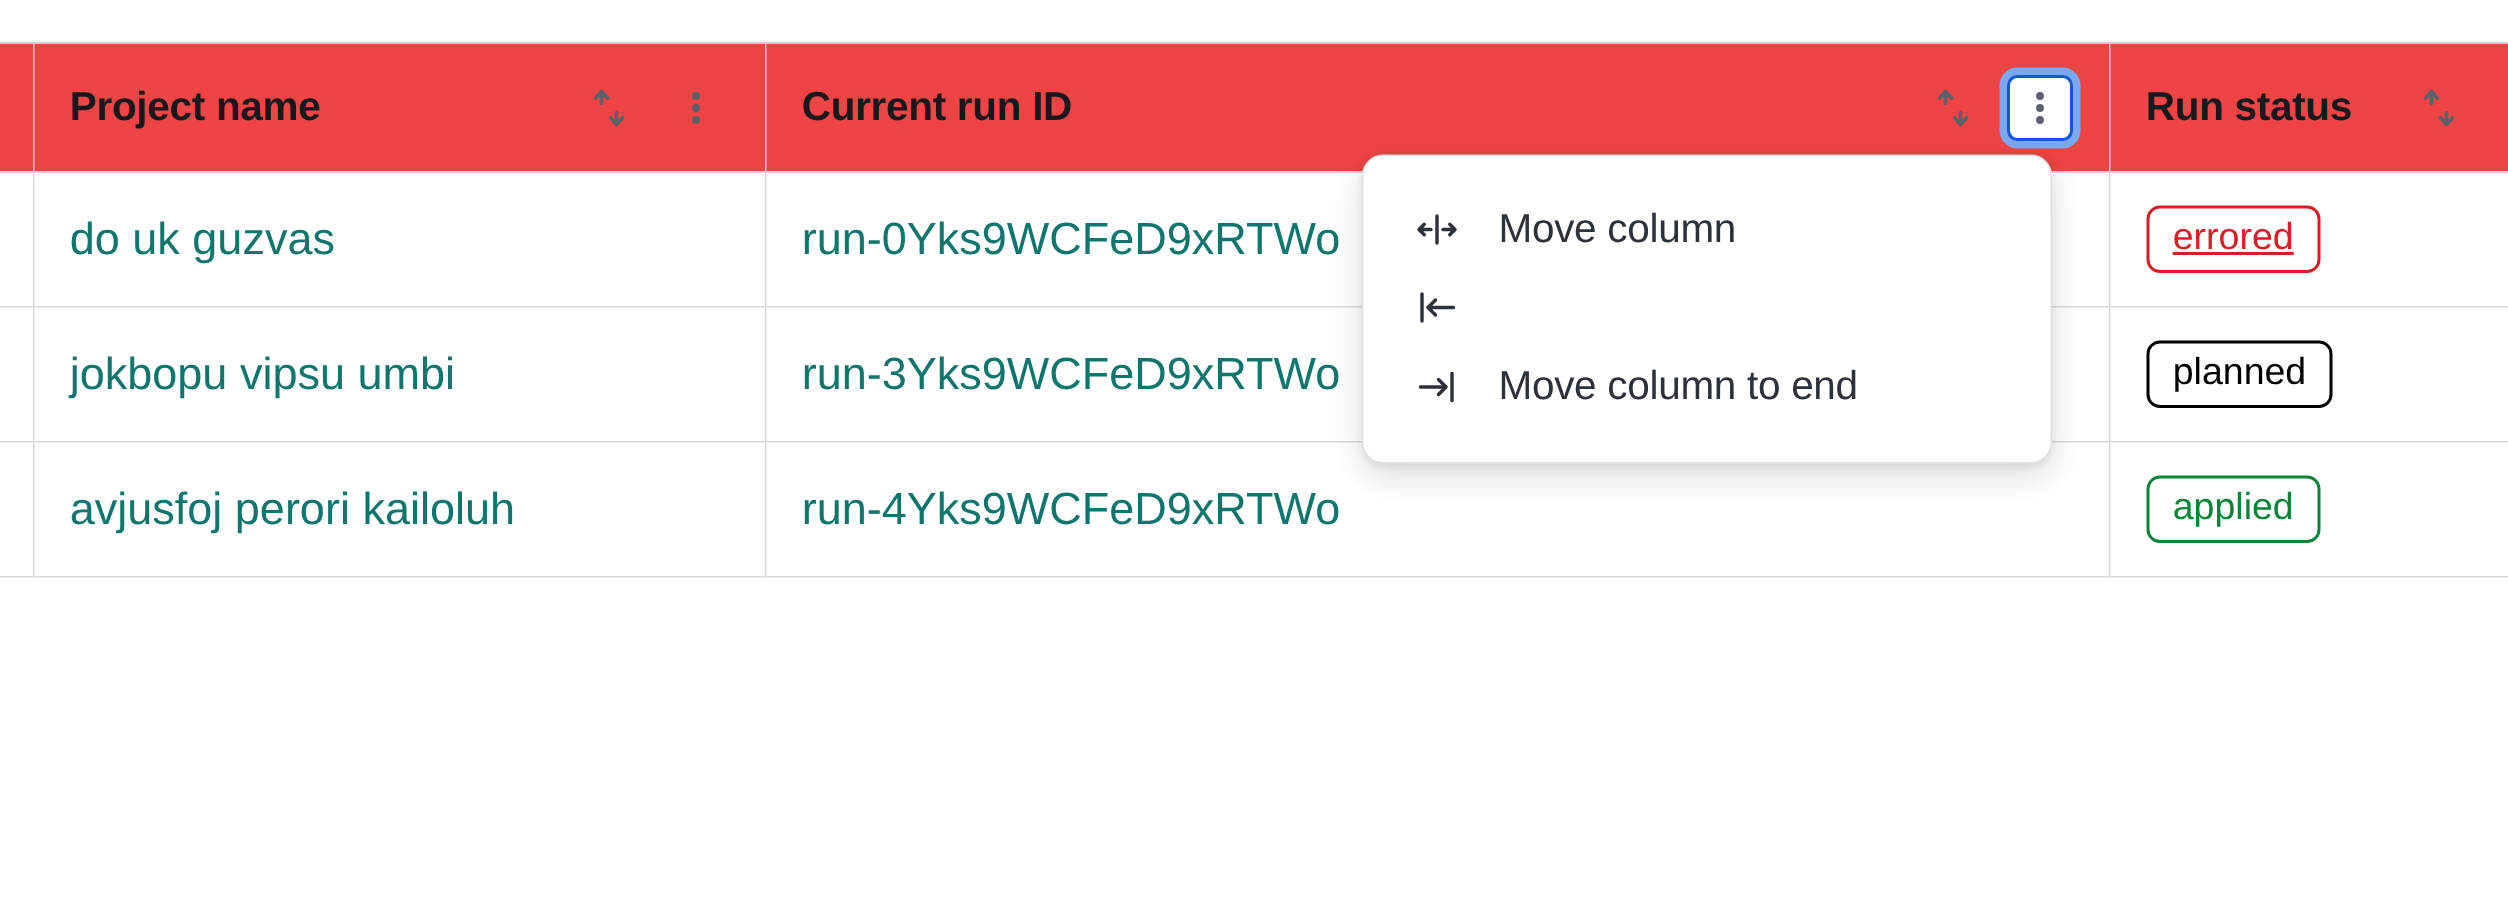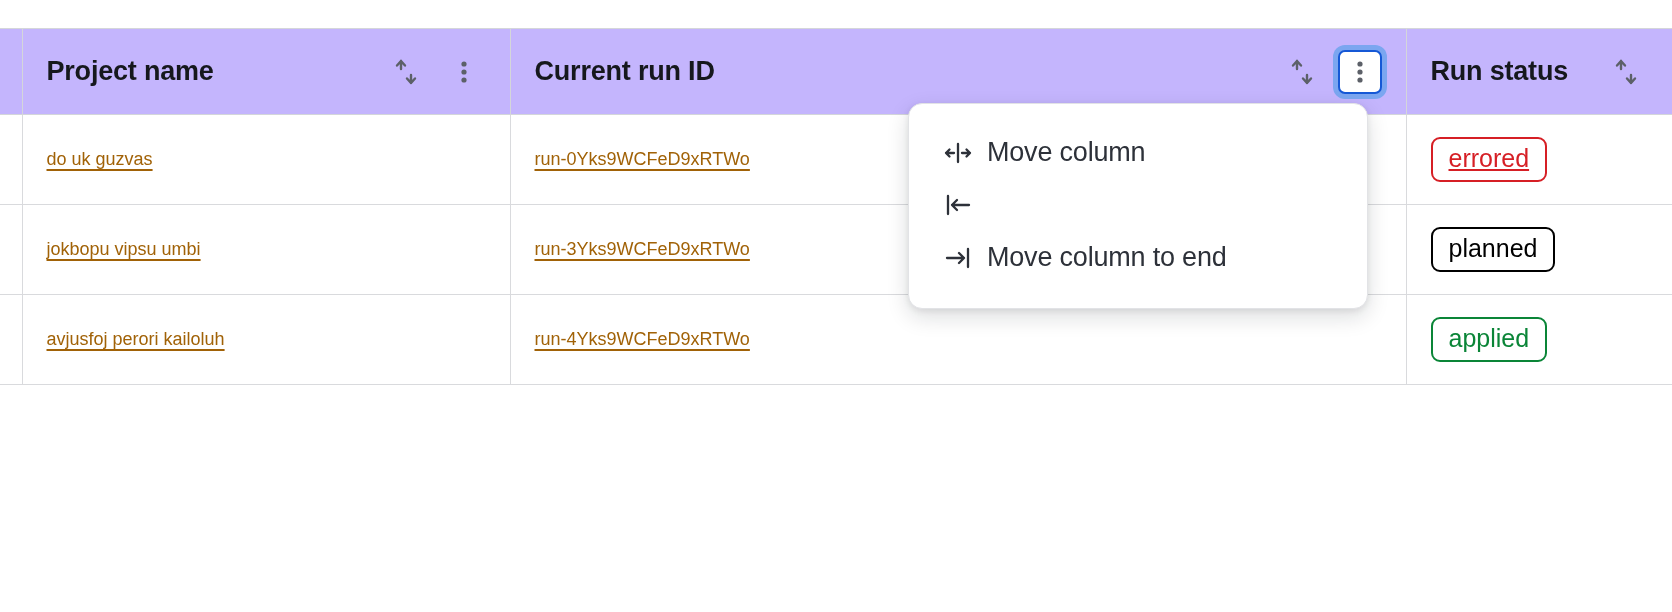--- a/index.html
+++ b/index.html
@@ -23,21 +23,21 @@
     width: 1672px;
     border-collapse: collapse;
     table-layout: fixed;
   }
   table.grid col.c-select { width: 22px; }
   table.grid col.c-project { width: 488px; }
   table.grid col.c-runid   { width: 896px; }
   table.grid col.c-status  { width: 266px; }
 
   thead th {
-    background: #c4b5fd;
+    background: #ef4444;
     height: 86px;
     padding: 0 24px;
     border-top: 1px solid #d4d6da;
     border-bottom: 1px solid #d4d6da;
     border-right: 1px solid #d4d6da;
     vertical-align: middle;
     text-align: left;
   }
   thead th.select-col { padding: 0; border-right: 1px solid #d4d6da; }
   thead th:last-child { border-right: none; }
@@ -87,23 +87,22 @@
     padding: 0 24px;
     border-bottom: 1px solid #d9dadd;
     border-right: 1px solid #d9dadd;
     background: #ffffff;
     vertical-align: middle;
   }
   tbody td.select-col { padding: 0; }
   tbody td:last-child { border-right: none; }
 
   .cell-link {
-    font-size: 18px;
-    color: #a16207;
-    text-decoration: underline;
+    font-size: 30px;
+    color: #0f766e;
     text-underline-offset: 4px;
     text-decoration-thickness: 2px;
     white-space: nowrap;
     cursor: pointer;
   }
 
   .badge {
     display: inline-block;
     padding: 7px 16px 9px;
     border-radius: 9px;
@@ -125,21 +124,21 @@
     background: #ffffff;
     border: 1px solid #e2e3e6;
     border-radius: 14px;
     box-shadow: 0 8px 22px rgba(15,18,25,0.14), 0 2px 6px rgba(15,18,25,0.08);
     padding: 22px 0 24px;
     z-index: 40;
   }
   .menu-item {
     display: flex;
     align-items: center;
-    gap: 14px;
+    gap: 26px;
     padding: 11px 34px;
     cursor: pointer;
     white-space: nowrap;
   }
   .menu-icon {
     flex: 0 0 auto;
     width: 30px; height: 30px;
     display: inline-flex;
     align-items: center;
     justify-content: center;

